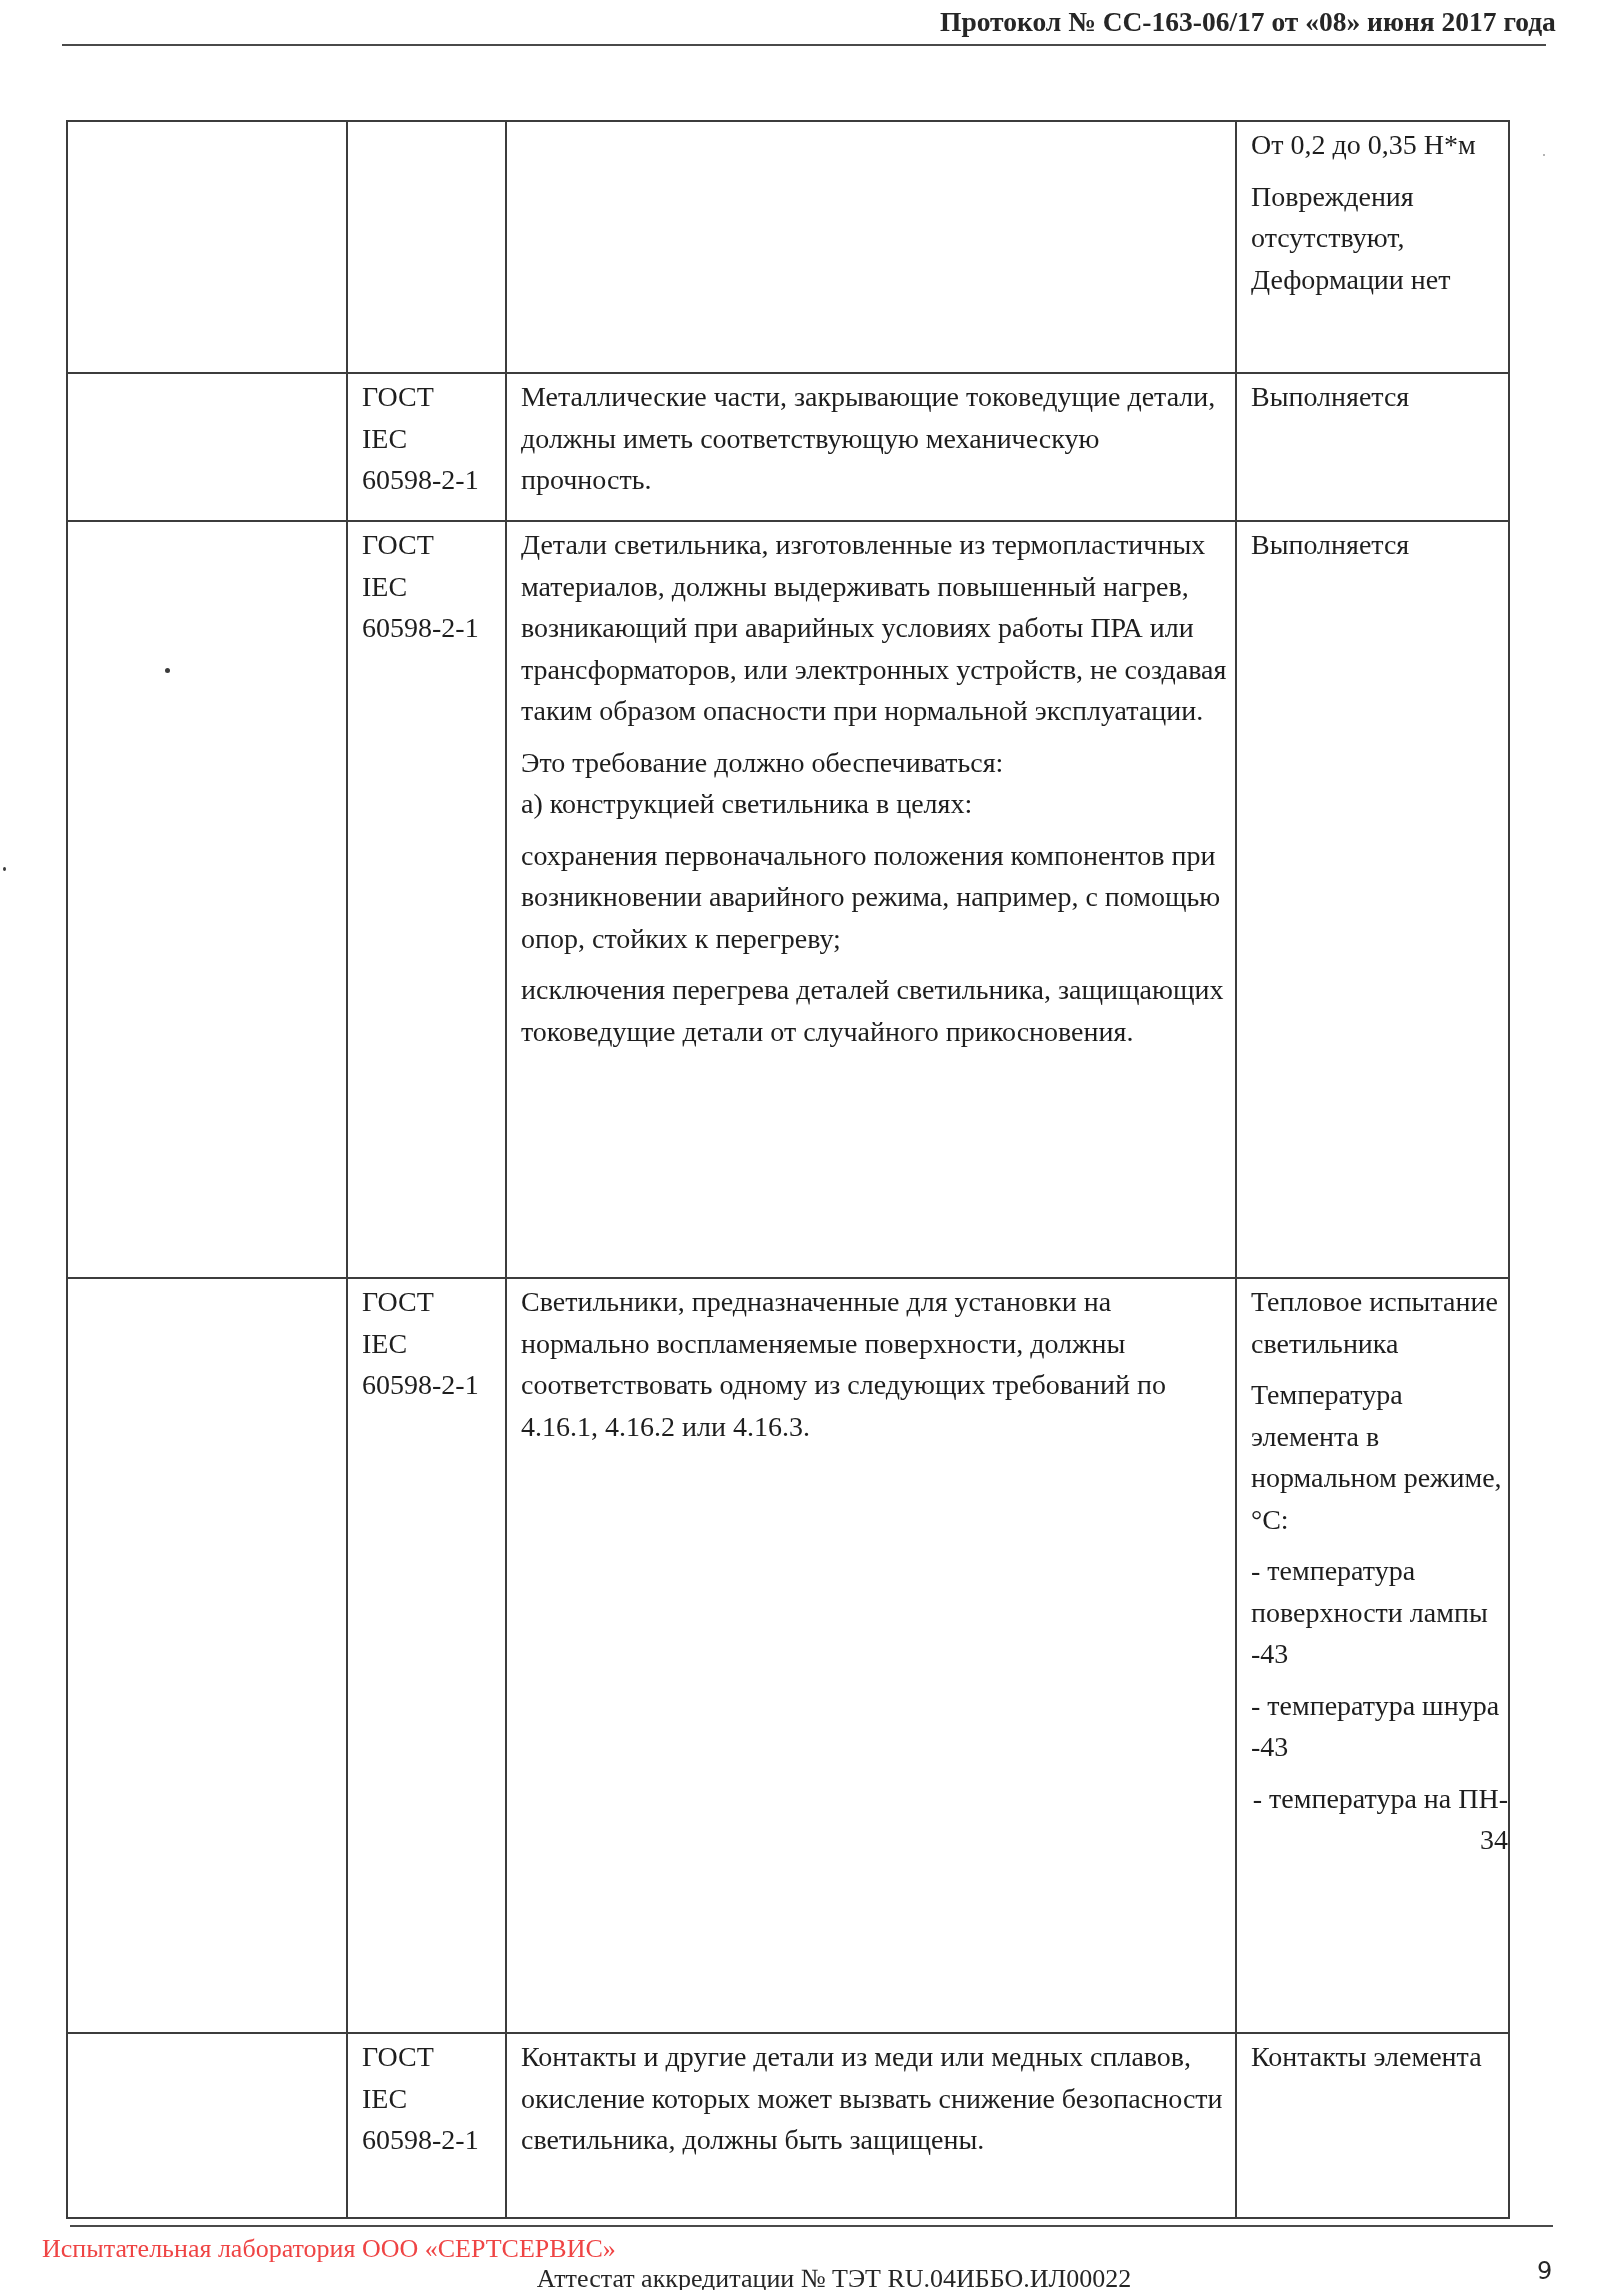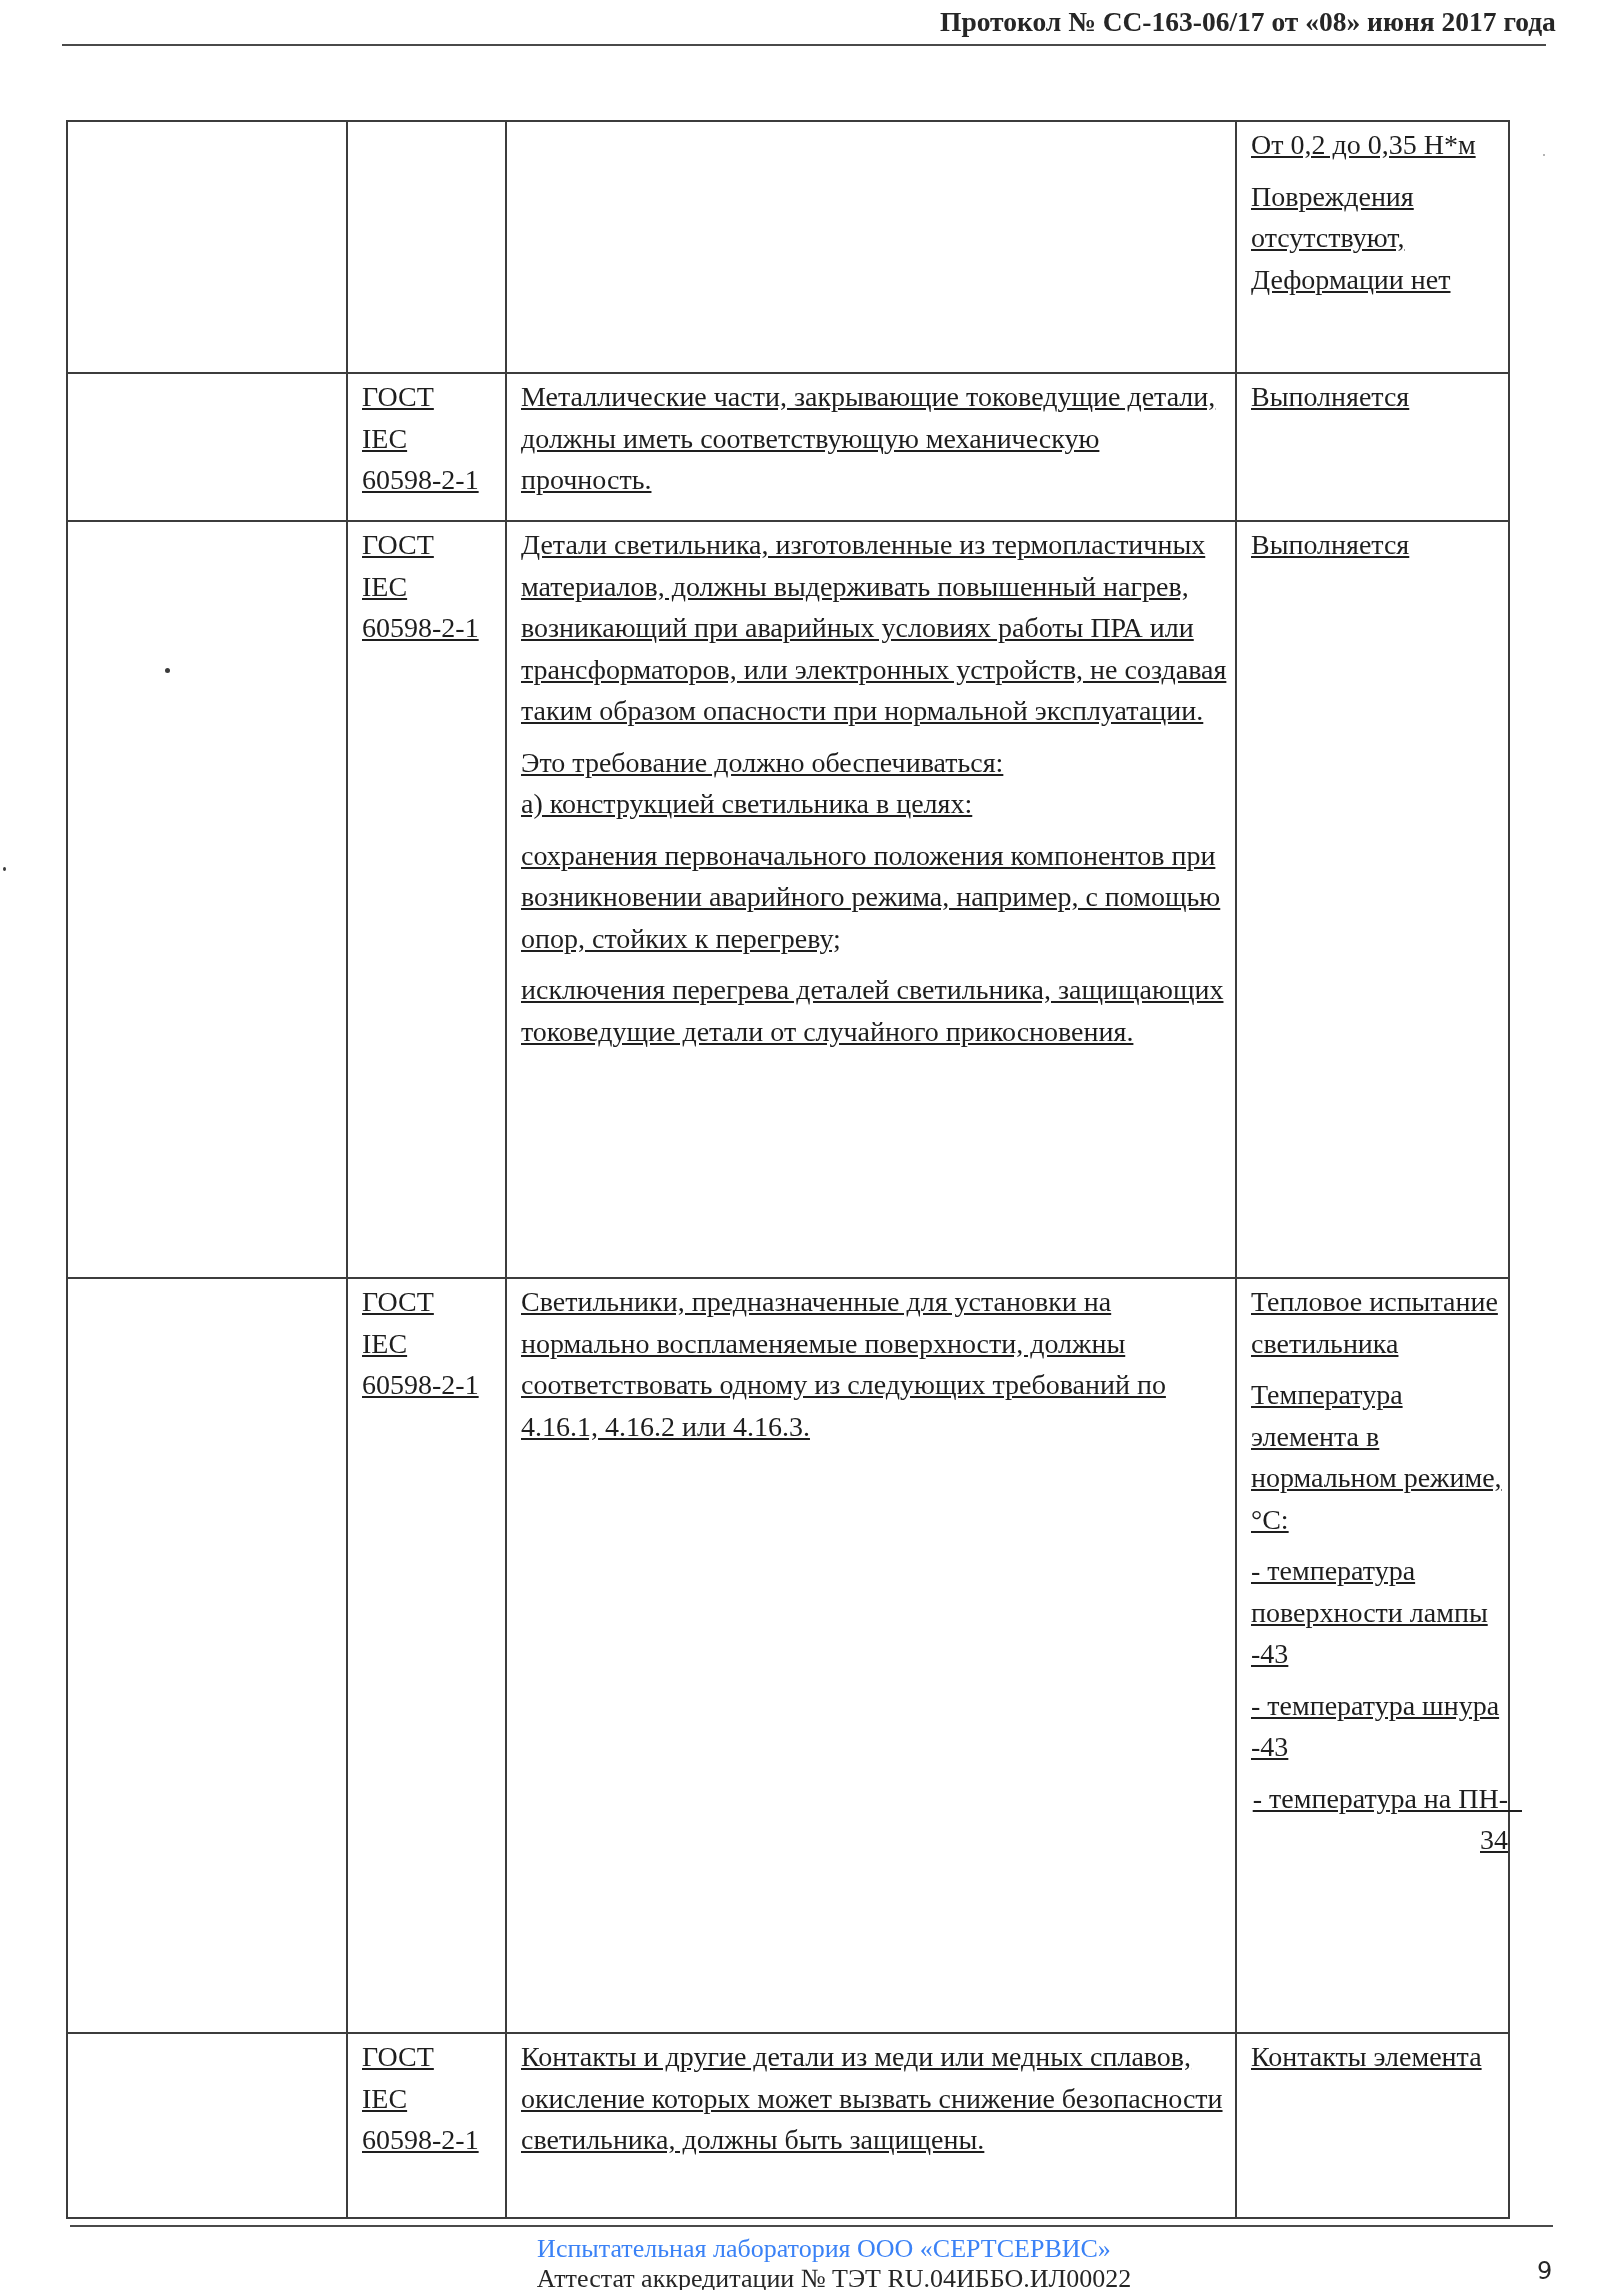--- a/index.html
+++ b/index.html
@@ -6,26 +6,26 @@
   body { width: 1606px; height: 2290px; position: relative; overflow: hidden;
          font-family: "Liberation Serif", "DejaVu Serif", serif; color: #1e1e1e; }
   .header-text { position: absolute; top: 6px; left: 940px; font-size: 27.5px; white-space: nowrap; color: #262626; font-weight: bold; }
   .header-rule { position: absolute; top: 44px; left: 62px; width: 1484px; height: 0; border-top: 2px solid #4a4a4a; }
   table.proto { position: absolute; top: 120px; left: 66px; width: 1442px; border-collapse: collapse; table-layout: fixed; }
   table.proto td { border: 2px solid #3c3c3c; vertical-align: top; font-size: 28px; line-height: 41.5px; padding: 0 0 0 14px; }
   col.c1 { width: 280px; } col.c2 { width: 159px; } col.c3 { width: 730px; } col.c4 { width: 273px; }
   td.c2cell { padding-left: 12px; padding-right: 0; border-radius: 32px; }
   td.c3cell { padding-left: 14px; padding-right: 2px; }
   td.c4cell { padding-left: 14px; padding-right: 6px; }
-  .cell-text { display: block; padding-top: 2px; text-decoration: underline; }
+  .cell-text { display: block; padding-top: 2px; }
   .para + .para { margin-top: 10px; }
   tr.r1 td { height: 250px; } tr.r2 td { height: 146px; } tr.r3 td { height: 755px; }
   tr.r4 td { height: 753px; } tr.r5 td { height: 183px; }
   .footer-rule { position: absolute; top: 2225px; left: 70px; width: 1483px; height: 0; border-top: 2px solid #4a4a4a; }
-  .footer-line1 { position: absolute; top: 2234px; left: 0; width: 1606px; text-align: center; font-size: 26px; padding-left: 42px; box-sizing: border-box; color: #3b82f6; }
+  .footer-line1 { position: absolute; top: 2234px; left: 0; width: 1606px; font-size: 26px; padding-left: 42px; box-sizing: border-box; color: #ef4444; }
   .footer-line2 { position: absolute; top: 2264px; left: 0; width: 1606px; text-align: center; font-size: 26px; padding-left: 62px; box-sizing: border-box; color: #262626; }
   .page-number { position: absolute; top: 2257px; left: 1537px; font-family: "DejaVu Sans", sans-serif; font-size: 24px; color: #262626; }
   .speck { position: absolute; background: #3a3a3a; border-radius: 50%; }
 </style>
 </head>
 <body>
 
 <div class="header-text">Протокол № СС-163-06/17 от «08» июня 2017 года</div>
 <div class="header-rule"></div>
 

